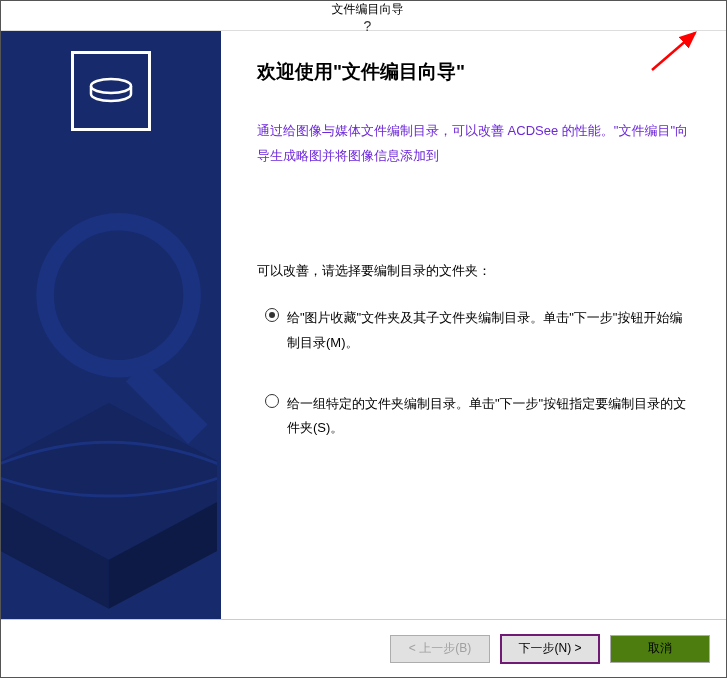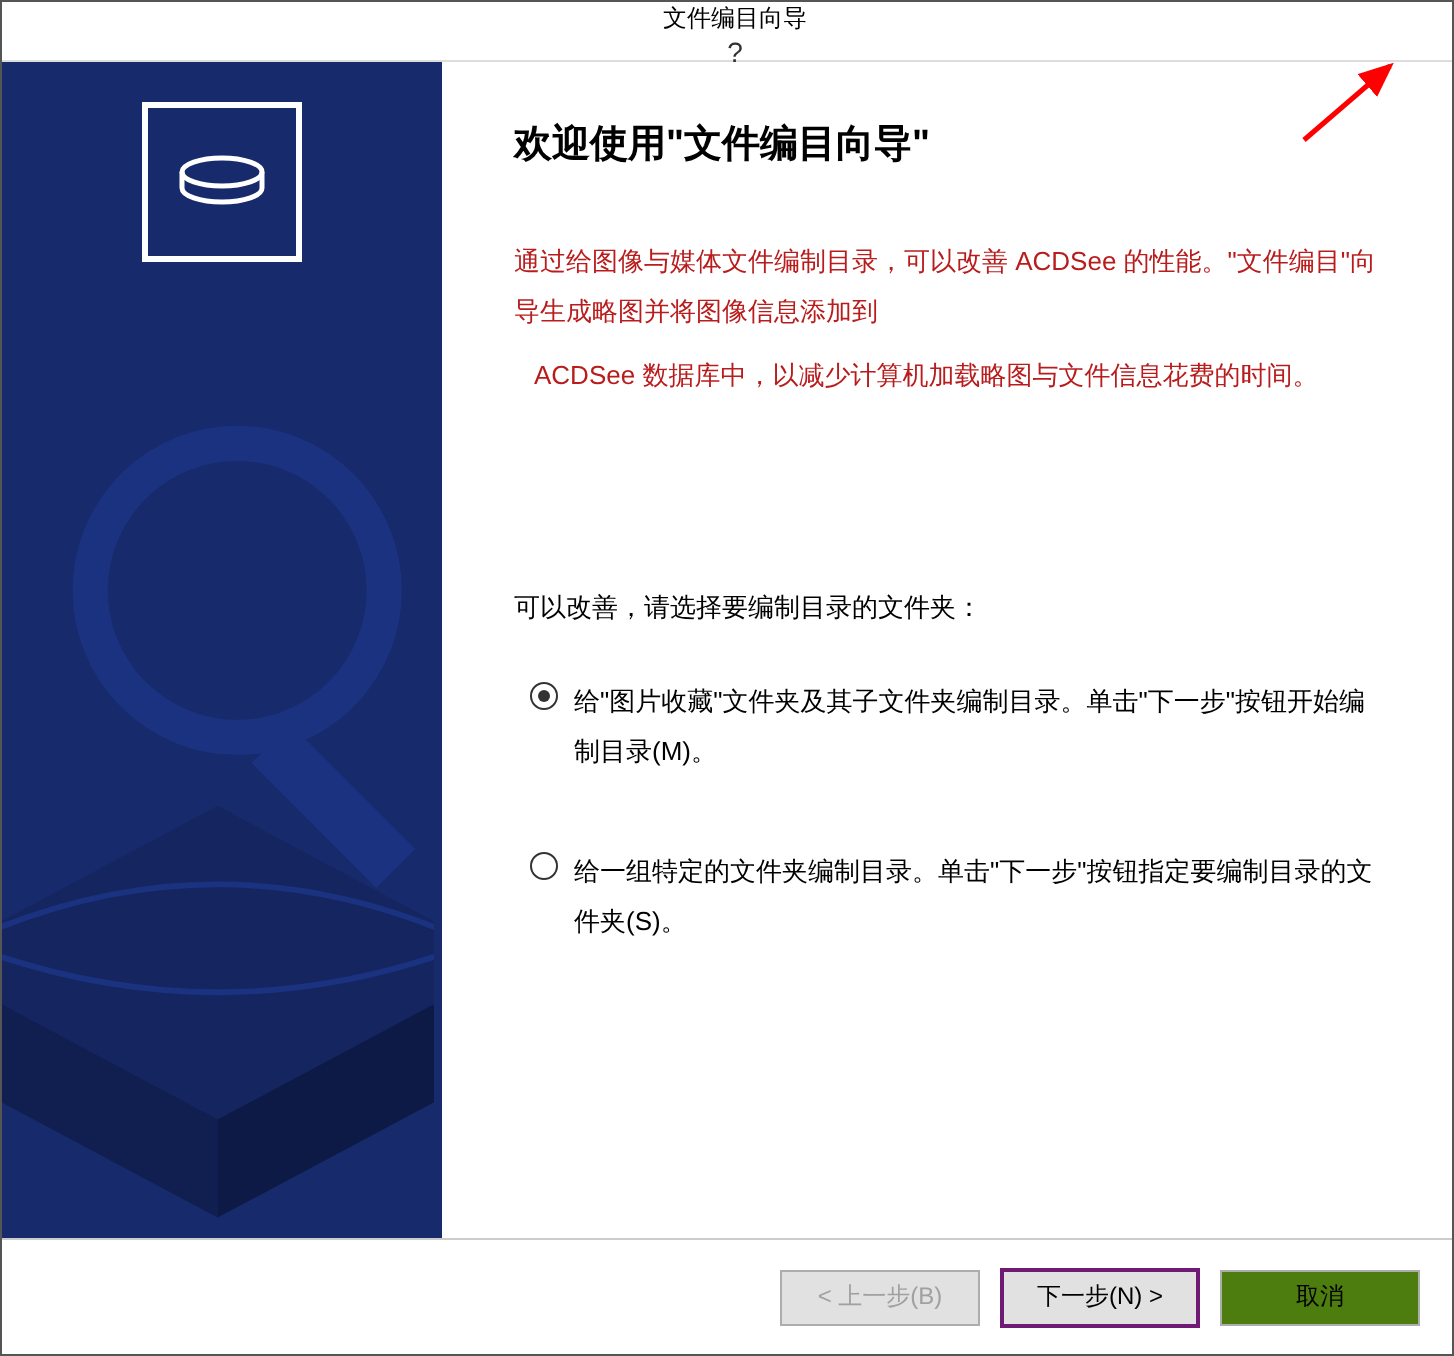--- a/index.html
+++ b/index.html
@@ -9,21 +9,21 @@
     .titlebar-text { font-size: 12px; flex: 1; }
     .titlebar-btn { width: 45px; height: 29px; display: flex; align-items: center; justify-content: center; font-size: 14px; color: #333; cursor: pointer; }
     
     .content-area { display: flex; height: 588px; }
     .sidebar { width: 220px; background: #172a6b; position: relative; overflow: hidden; }
     .sidebar-icon-box { position: absolute; top: 20px; left: 50%; transform: translateX(-50%); width: 80px; height: 80px; border: 3px solid #fff; display: flex; align-items: center; justify-content: center; }
     .sidebar-bg { position: absolute; bottom: 0; left: 0; right: 0; height: 70%; }
     
     .main { flex: 1; padding: 28px 32px 20px 36px; background: #fff; }
     .main-title { font-size: 19px; font-weight: bold; margin-bottom: 34px; }
-    .main-para { font-size: 13px; line-height: 1.9; margin-bottom: 4px; color: #b91c1c; }
+    .main-para { font-size: 13px; line-height: 1.9; margin-bottom: 4px; color: #6d28d9; }
     .main-para.indent { padding-left: 10px; margin-top: 8px; }
     
     .spacer { height: 90px; }
     .prompt { font-size: 13px; margin-bottom: 26px; }
     
     .radio-block { display: flex; align-items: flex-start; margin-bottom: 36px; }
     .radio-col { width: 30px; display: flex; justify-content: center; padding-top: 2px; }
     .radio { width: 14px; height: 14px; border: 1px solid #333; border-radius: 50%; display: flex; align-items: center; justify-content: center; cursor: pointer; }
     .radio.checked::after { content: ''; width: 6px; height: 6px; background: #333; border-radius: 50%; }
     .radio-label { flex: 1; font-size: 13px; line-height: 1.9; }
@@ -62,21 +62,20 @@
       <path d="M-40 280 L110 200 L260 280 L110 360 Z" fill="#142560"></path>
       <path d="M-40 280 L-40 330 L110 410 L110 360 Z" fill="#101f50"></path>
       <path d="M260 280 L260 330 L110 410 L110 360 Z" fill="#0d1a45"></path>
       <path d="M-20 270 Q110 210 240 270 Q110 320 -20 270" fill="none" stroke="#1a3280" stroke-width="3"></path>
     </svg>
   </div>
 
   <div class="main">
     <h1 class="main-title">欢迎使用"文件编目向导"</h1>
     <p class="main-para">通过给图像与媒体文件编制目录，可以改善 ACDSee 的性能。"文件编目"向导生成略图并将图像信息添加到</p>
-    <p class="main-para indent">ACDSee  数据库中，以减少计算机加载略图与文件信息花费的时间。</p>
 
     <div class="spacer"></div>
 
     <p class="prompt">可以改善，请选择要编制目录的文件夹：</p>
 
     <div class="radio-block">
       <div class="radio-col">
           <div class="radio checked"></div>
         </div>
       <div class="radio-label">给"图片收藏"文件夹及其子文件夹编制目录。单击"下一步"按钮开始编制目录(M)。</div>

